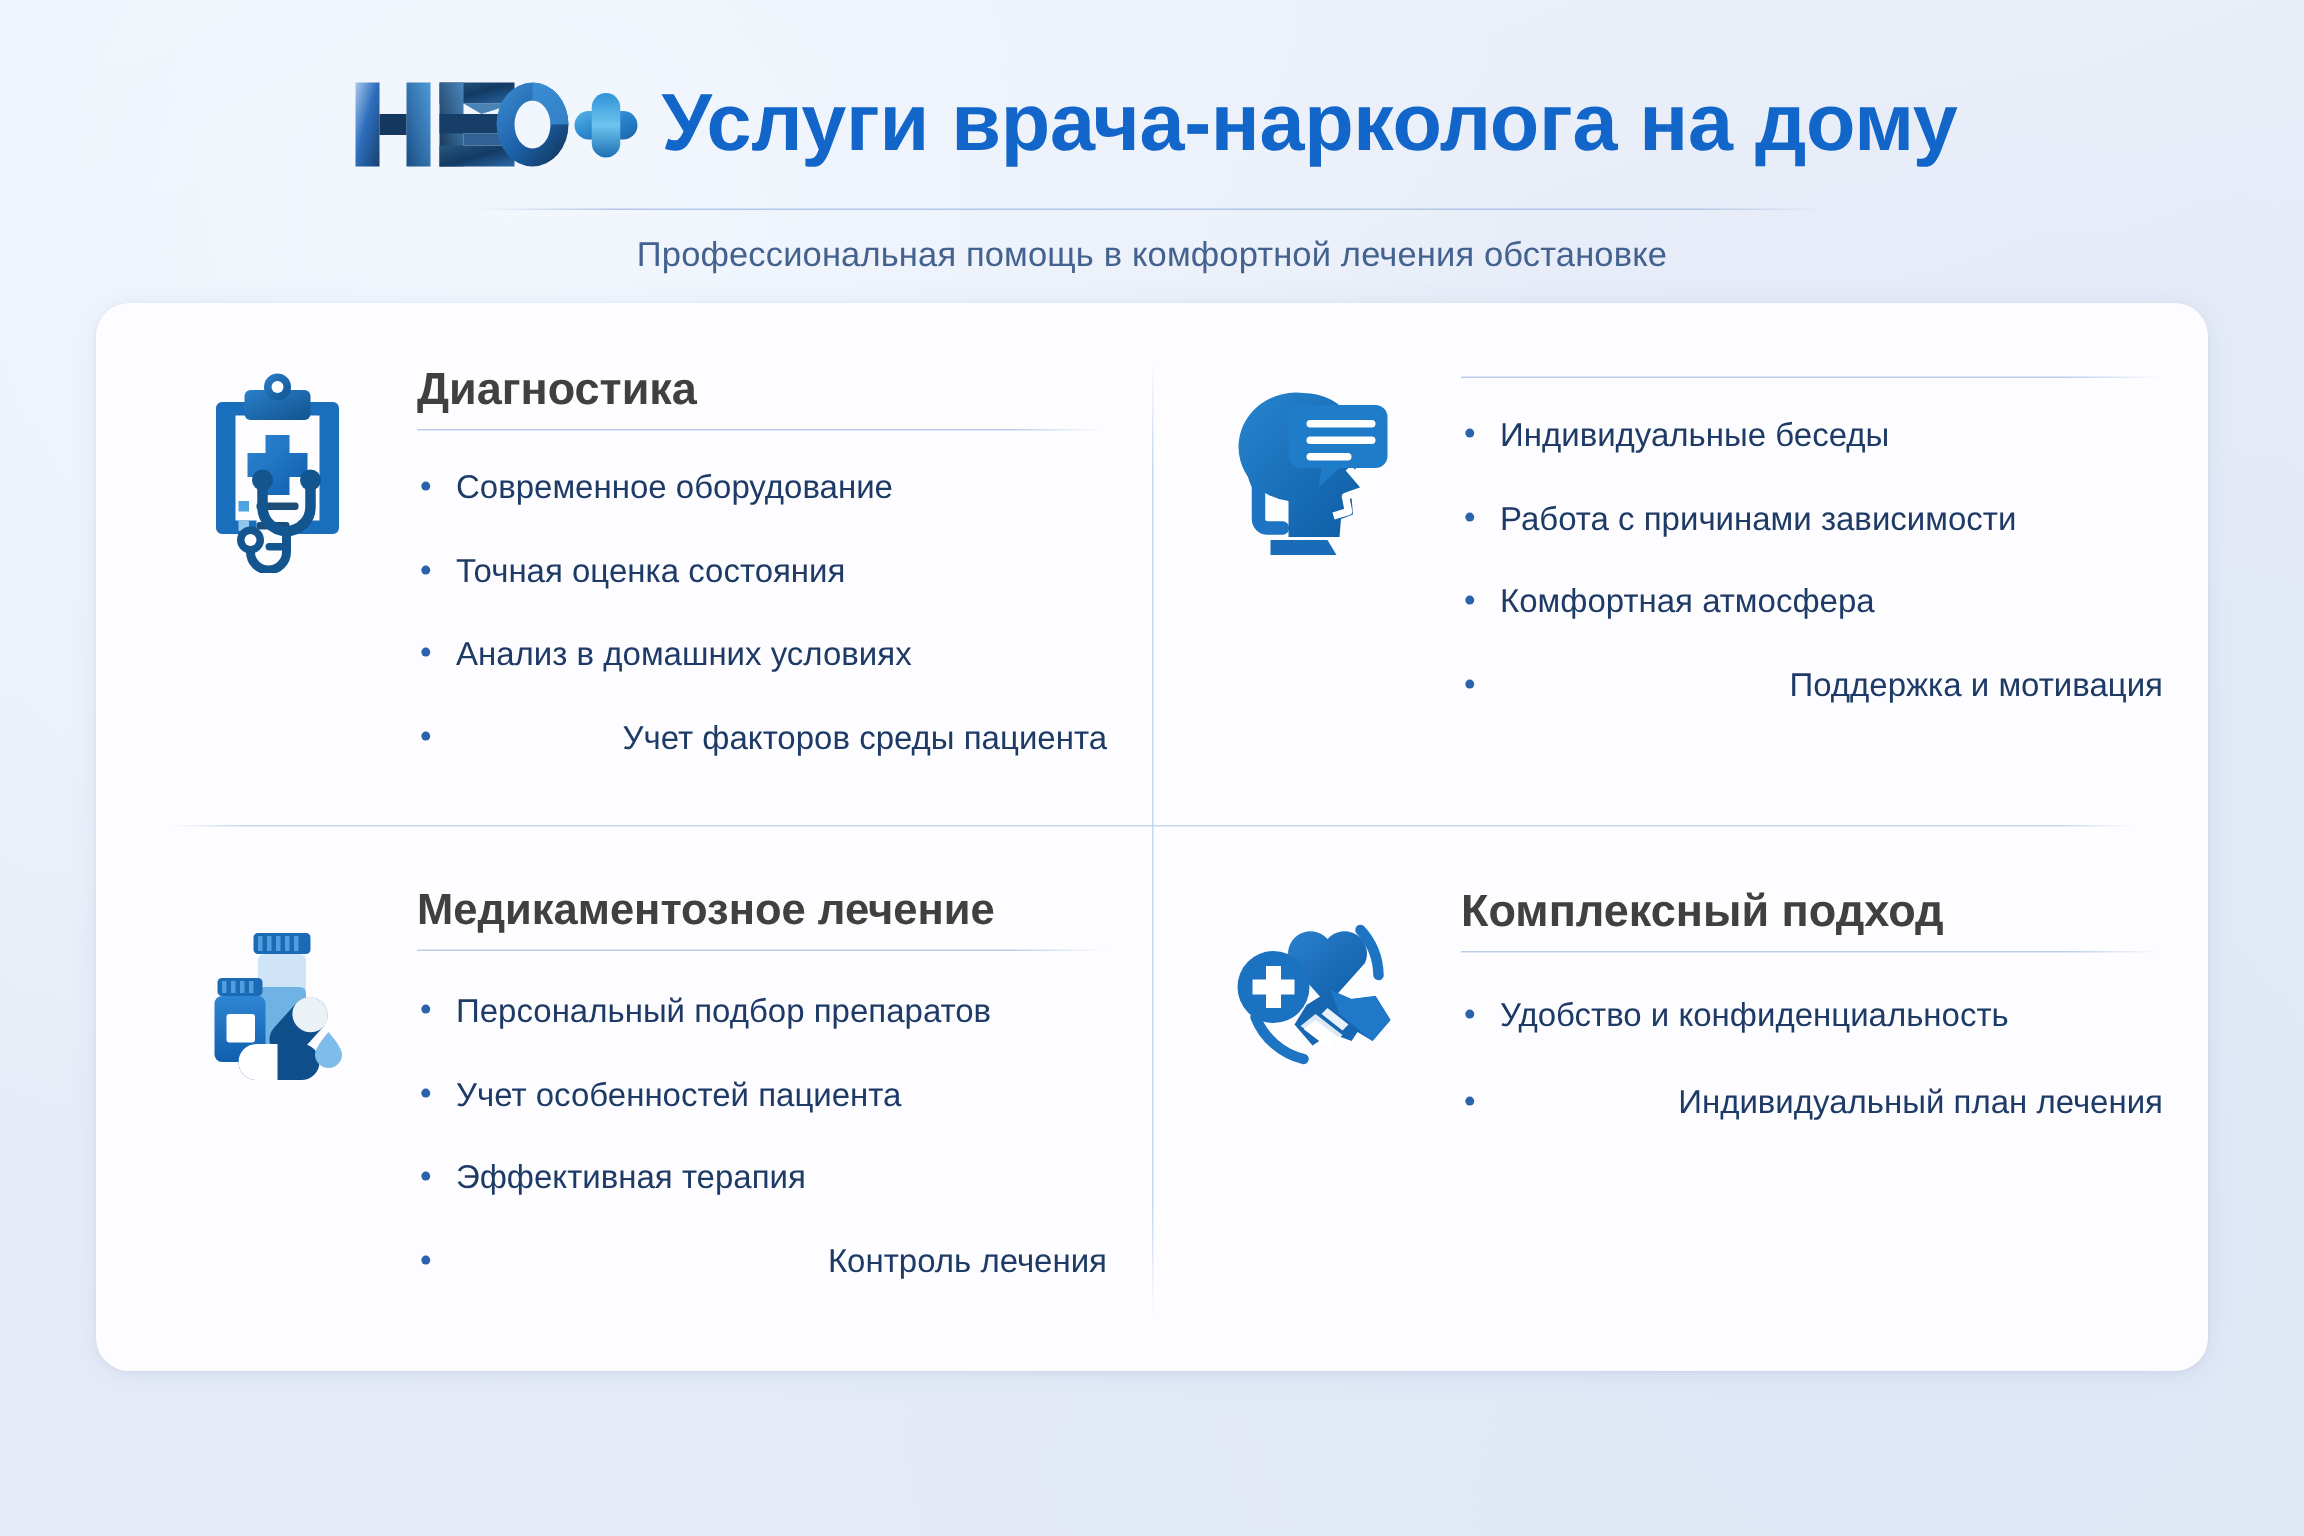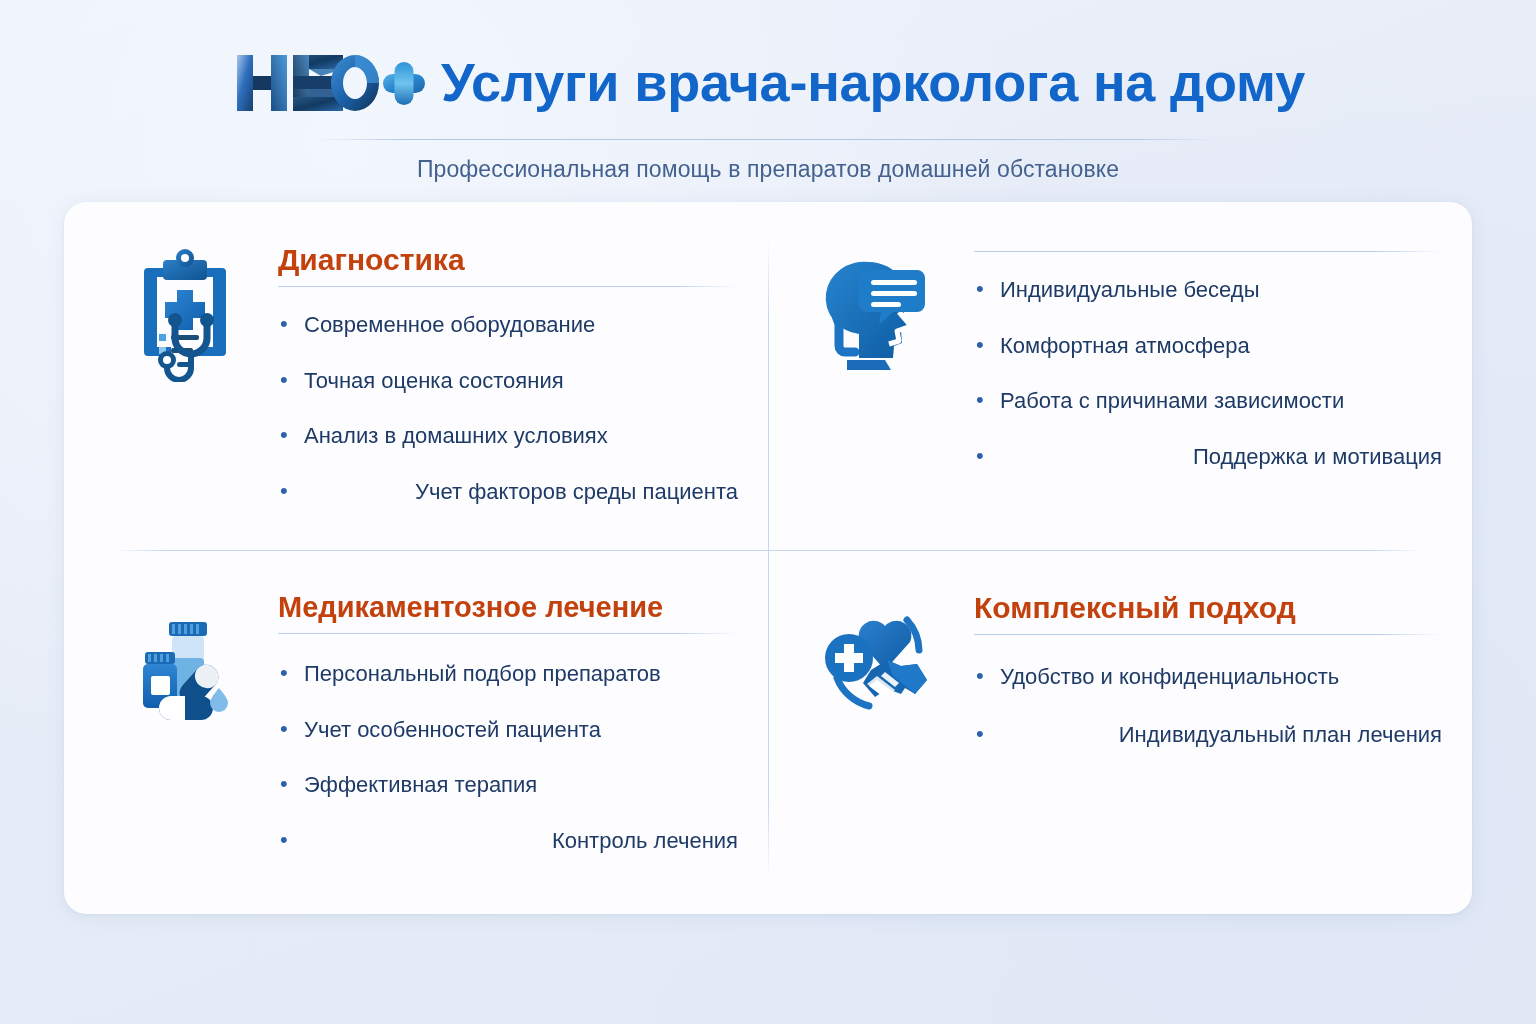--- a/index.html
+++ b/index.html
@@ -157,21 +157,21 @@
 
   .content {
     flex: 1 1 auto;
     min-width: 0;
     padding-top: 4px;
   }
 
   .section-title {
     font-size: 30px;
     font-weight: bold;
-    color: #c2410c;
+    color: #404040;
     line-height: 1.18;
     white-space: nowrap;
   }
 
   .q2 .section-title { font-size: 29px; }
   .q3 .section-title { font-size: 29px; }
 
   .title-rule {
     margin-top: 9px;
     height: 1px;
@@ -279,21 +279,21 @@
 
         <rect x="152" y="27" width="42" height="19" rx="9.5" fill="url(#gP)"></rect>
         <rect x="163.5" y="15" width="19" height="43" rx="9.5" fill="url(#gPv)"></rect>
       </svg>
 
       <div class="main-title">Услуги врача-нарколога на дому</div>
     </div>
 
     <div class="header-rule"></div>
 
-    <div class="subtitle">Профессиональная помощь в препаратов домашней обстановке</div>
+    <div class="subtitle">Профессиональная помощь в комфортной лечения обстановке</div>
   </div>
 
   <div class="card">
 
     <div class="v-divider"></div>
     <div class="h-divider"></div>
 
     <div class="grid">
 
       <div class="quadrant q1">
@@ -375,22 +375,22 @@
             <rect x="60" y="49" width="46" height="5" rx="2.5" fill="#ffffff"></rect>
             <rect x="60" y="60" width="30" height="5" rx="2.5" fill="#ffffff"></rect>
 
             <path d="M36,118 h38 l6,10 -44,0 z" fill="#1a6cb8"></path>
           </svg>
         </div>
         <div class="content">
           <div class="title-rule"></div>
           <ul class="bullets">
             <li>Индивидуальные беседы</li>
+            <li>Работа с причинами зависимости</li>
             <li>Комфортная атмосфера</li>
-            <li>Работа с причинами зависимости</li>
             <li>Поддержка и мотивация</li>
           </ul>
         </div>
       </div>
 
       <div class="quadrant q3">
         <div class="icon-wrap">
           <svg width="140" height="140" viewBox="0 0 140 140">
             <defs>
               <linearGradient id="botG" x1="0" y1="0" x2="0" y2="1">

